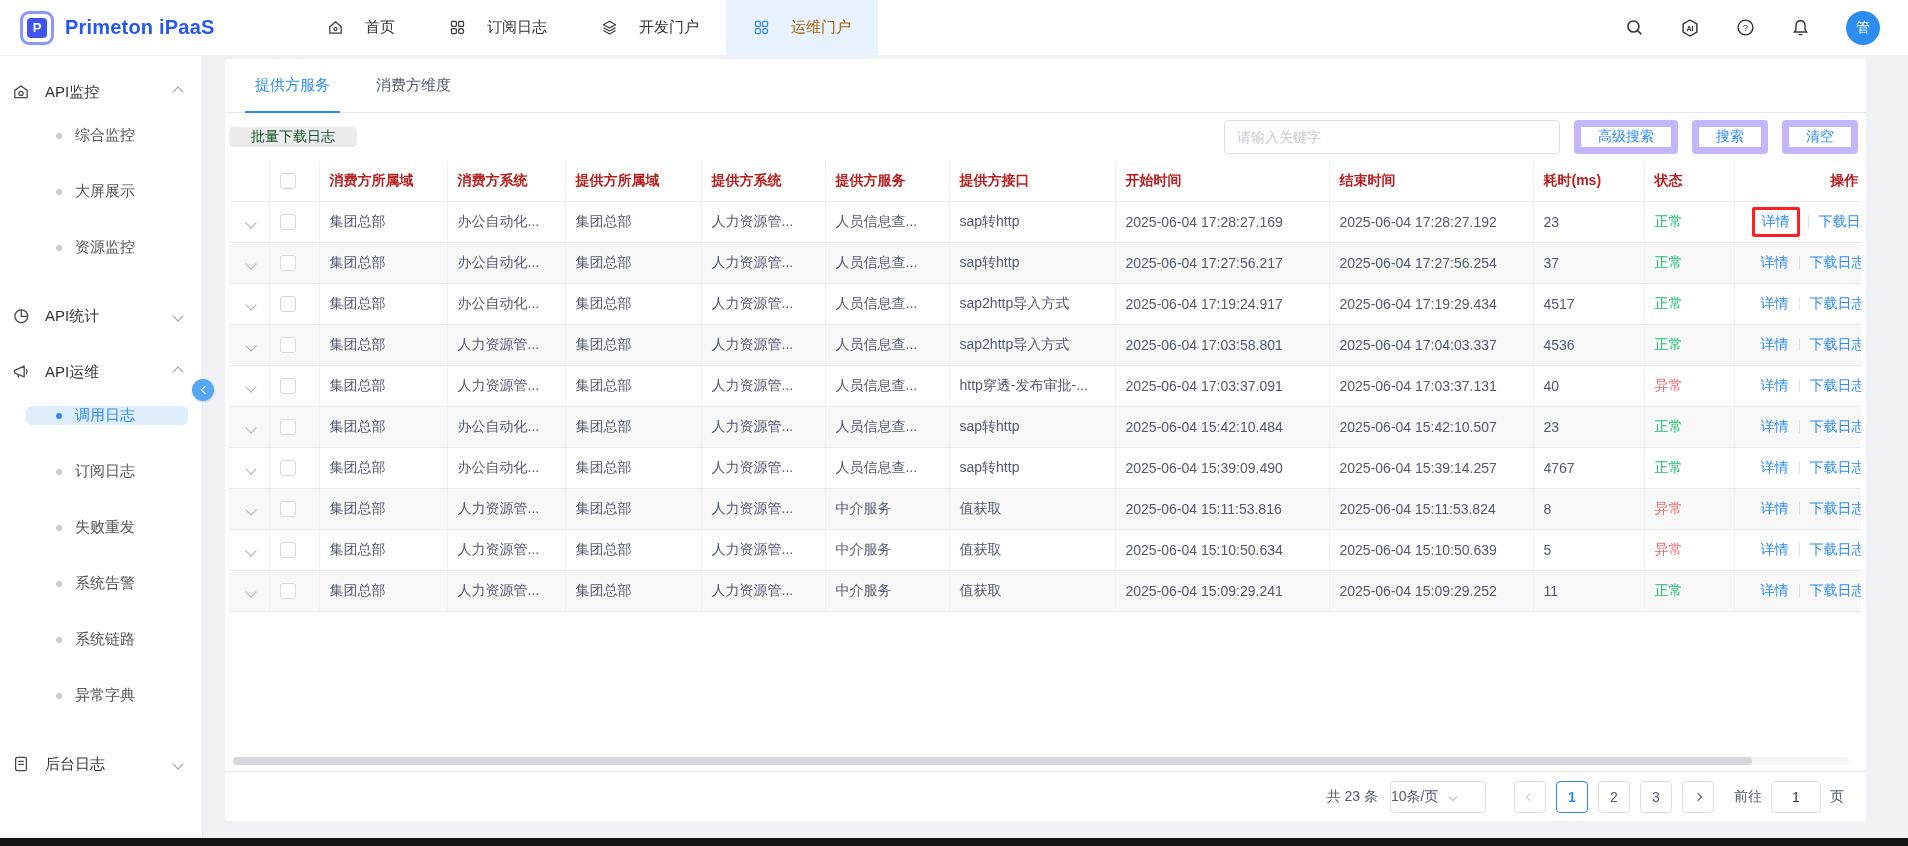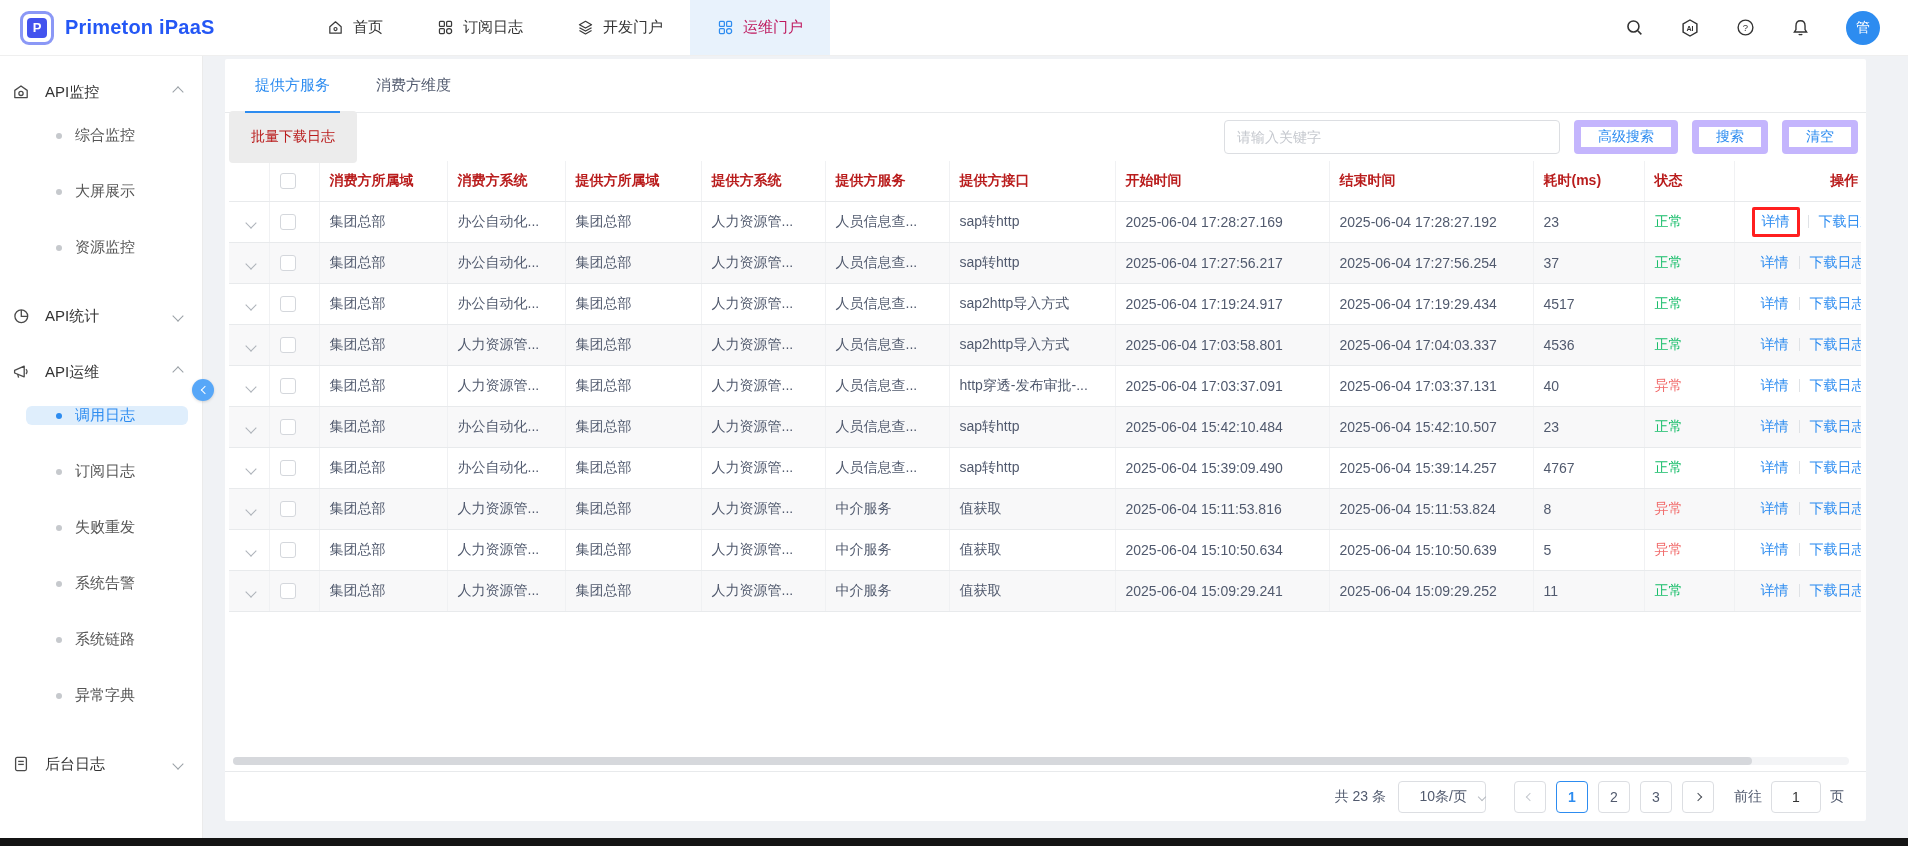--- a/index.html
+++ b/index.html
@@ -7,23 +7,23 @@
   body{font-family:"Liberation Sans","DejaVu Sans",sans-serif;background:#f0f2f5;color:#333}
   .page{position:relative;width:1908px;height:846px;background:#f0f2f5;overflow:hidden}
 
   
   .topbar{height:56px;background:#fff;border-bottom:1px solid #efefef;display:flex;align-items:stretch;position:relative;z-index:3}
   .logo{display:flex;align-items:center;gap:11px;padding-left:20px;width:292px}
   .logo-badge{width:34px;height:34px;border-radius:9px;border:3px solid #8b98f6;background:#fff;display:flex;align-items:center;justify-content:center;flex:0 0 auto}
   .logo-badge-inner{width:20px;height:20px;border-radius:4px;background:#4353ee;color:#fff;font-weight:bold;font-size:13px;display:flex;align-items:center;justify-content:center}
   .logo-text{font-size:20px;font-weight:bold;color:#2457f5;letter-spacing:.2px;white-space:nowrap}
   .topnav{display:flex;align-items:stretch;margin-left:8px}
-  .topnav-item{display:flex;align-items:center;gap:9px;padding:16px 27px;font-size:15px;color:#333;cursor:pointer;white-space:nowrap}
+  .topnav-item{display:flex;align-items:center;gap:21px;padding:16px 27px;font-size:15px;color:#333;cursor:pointer;white-space:nowrap}
   .topnav-item .nicon{display:flex;color:#3a3a3a}
-  .topnav-item.active{background:#e8f2fc;color:#be185d}
+  .topnav-item.active{background:#e8f2fc;color:#a16207}
   .topnav-item.active .nicon{color:#2d8cf0}
   .topbar-right{margin-left:auto;display:flex;align-items:center;gap:36px;padding-right:28px}
   .tb-icon{display:flex;color:#333;cursor:pointer}
   .avatar{width:34px;height:34px;border-radius:50%;background:#2d8cf0;color:#fff;font-size:14px;display:flex;align-items:center;justify-content:center;cursor:pointer}
 
   
   .layout{position:absolute;top:56px;left:0;right:0;bottom:8px;display:flex}
   .sidebar{width:203px;background:#fff;border-right:1px solid #ebebeb;padding-top:8px;flex:0 0 auto}
   .side-section{display:flex;align-items:center;height:56px;padding:0 20px 0 12px;font-size:15px;color:#333;cursor:pointer}
   .side-section .sicon{display:flex;color:#4a4a4a;margin-right:15px}
@@ -46,21 +46,21 @@
   
   .content{flex:1;padding:3px 42px 0 22px}
   .card{background:#fff;height:762px;position:relative;border-radius:2px}
 
   .tabs{height:54px;border-bottom:1px solid #e8eaec;display:flex;align-items:stretch;padding-left:14px}
   .tab{display:flex;align-items:center;padding:0 16px;margin-right:14px;font-size:15px;color:#515a6e;position:relative;cursor:pointer}
   .tab.active{color:#2d8cf0}
   .tab.active::after{content:"";position:absolute;left:6px;right:6px;bottom:-1px;height:2px;background:#2d8cf0}
 
   .toolbar{height:48px;display:flex;align-items:center;padding:0 8px 0 4px}
-  .btn-disabled{height:52px;padding:0 22px;background:#ececec;color:#b91c1c;border:none;border-radius:4px;font-size:14px;cursor:not-allowed}
+  .btn-disabled{height:20px;padding:0 22px;background:#ececec;color:#14532d;border:none;border-radius:4px;font-size:14px;cursor:not-allowed}
   .toolbar .spacer{flex:1}
   .search-input{width:336px;height:34px;border:1px solid #dcdee2;border-radius:4px;padding:0 12px;font-size:14px;color:#333;outline:none}
   .search-input::placeholder{color:#c5c8ce}
   .btn-outline{height:34px;padding:0 17px;margin-left:14px;background:#fff;border:7px solid #c4b5fd;color:#2d8cf0;border-radius:4px;font-size:14px;cursor:pointer;white-space:nowrap}
 
   .table-clip{width:1632px;margin:0 4px;overflow:hidden}
   table{width:1725px;table-layout:fixed;border-collapse:collapse;font-size:14px;color:#515a6e}
   th,td{height:41px;padding:0 10px;border-bottom:1px solid #e8eaec;border-right:1px solid #f0f1f3;white-space:nowrap;overflow:hidden;text-align:left;vertical-align:middle}
   th:last-child,td:last-child{border-right:none}
   thead th{color:#b91c1c;font-weight:700;height:40px}
@@ -73,21 +73,21 @@
   td.col-actions{padding-left:26px}
   th.col-actions{text-align:center}
   .lnk{color:#2d8cf0;text-decoration:none;cursor:pointer}
   .vdiv{display:inline-block;width:1px;height:13px;background:#dfe2e6;margin:0 10px;vertical-align:-2px}
   .red-box{display:inline-block;border:3px solid #ff1f1f;border-radius:2px;padding:3px 7px;margin:-6px -2px -6px -9px}
 
   .hscroll{position:absolute;left:8px;bottom:56px;width:1616px;height:8px;border-radius:4px;background:#f3f4f6}
   .hscroll-thumb{width:94%;height:8px;border-radius:4px;background:#d6d8dc;cursor:pointer}
 
   .tfooter{position:absolute;left:0;right:0;bottom:0;height:50px;border-top:1px solid #e8eaec;display:flex;align-items:center;justify-content:flex-end;gap:12px;padding-right:22px;font-size:14px;color:#515a6e}
-  .page-select{width:88px;height:32px;border:1px solid #dcdee2;border-radius:4px;background:#fff;display:flex;align-items:center;justify-content:flex-end;gap:12px;cursor:pointer}
+  .page-select{width:96px;height:32px;border:1px solid #dcdee2;border-radius:4px;background:#fff;display:flex;align-items:center;justify-content:flex-start;gap:12px;cursor:pointer}
   .page-select .chev{width:6px;height:6px;border-color:#b6bac0}
   .pager{display:flex;gap:10px;margin-left:16px}
   .pg{min-width:32px;height:32px;border:1px solid #dcdee2;border-radius:4px;background:#fff;display:flex;align-items:center;justify-content:center;font-size:14px;color:#515a6e;cursor:pointer}
   .pg .chev{width:6px;height:6px}
   .pg.disabled{color:#c5c8ce}
   .pg.disabled .chev{border-color:#c5c8ce}
   .pg.next .chev{border-color:#4a4f57}
   .pg.active{border-color:#2d8cf0;color:#2d8cf0;font-weight:bold}
   .goto{display:flex;align-items:center;gap:9px;margin-left:8px}
   .goto-input{width:50px;height:32px;border:1px solid #dcdee2;border-radius:4px;text-align:center;font-size:14px;color:#333;outline:none}

